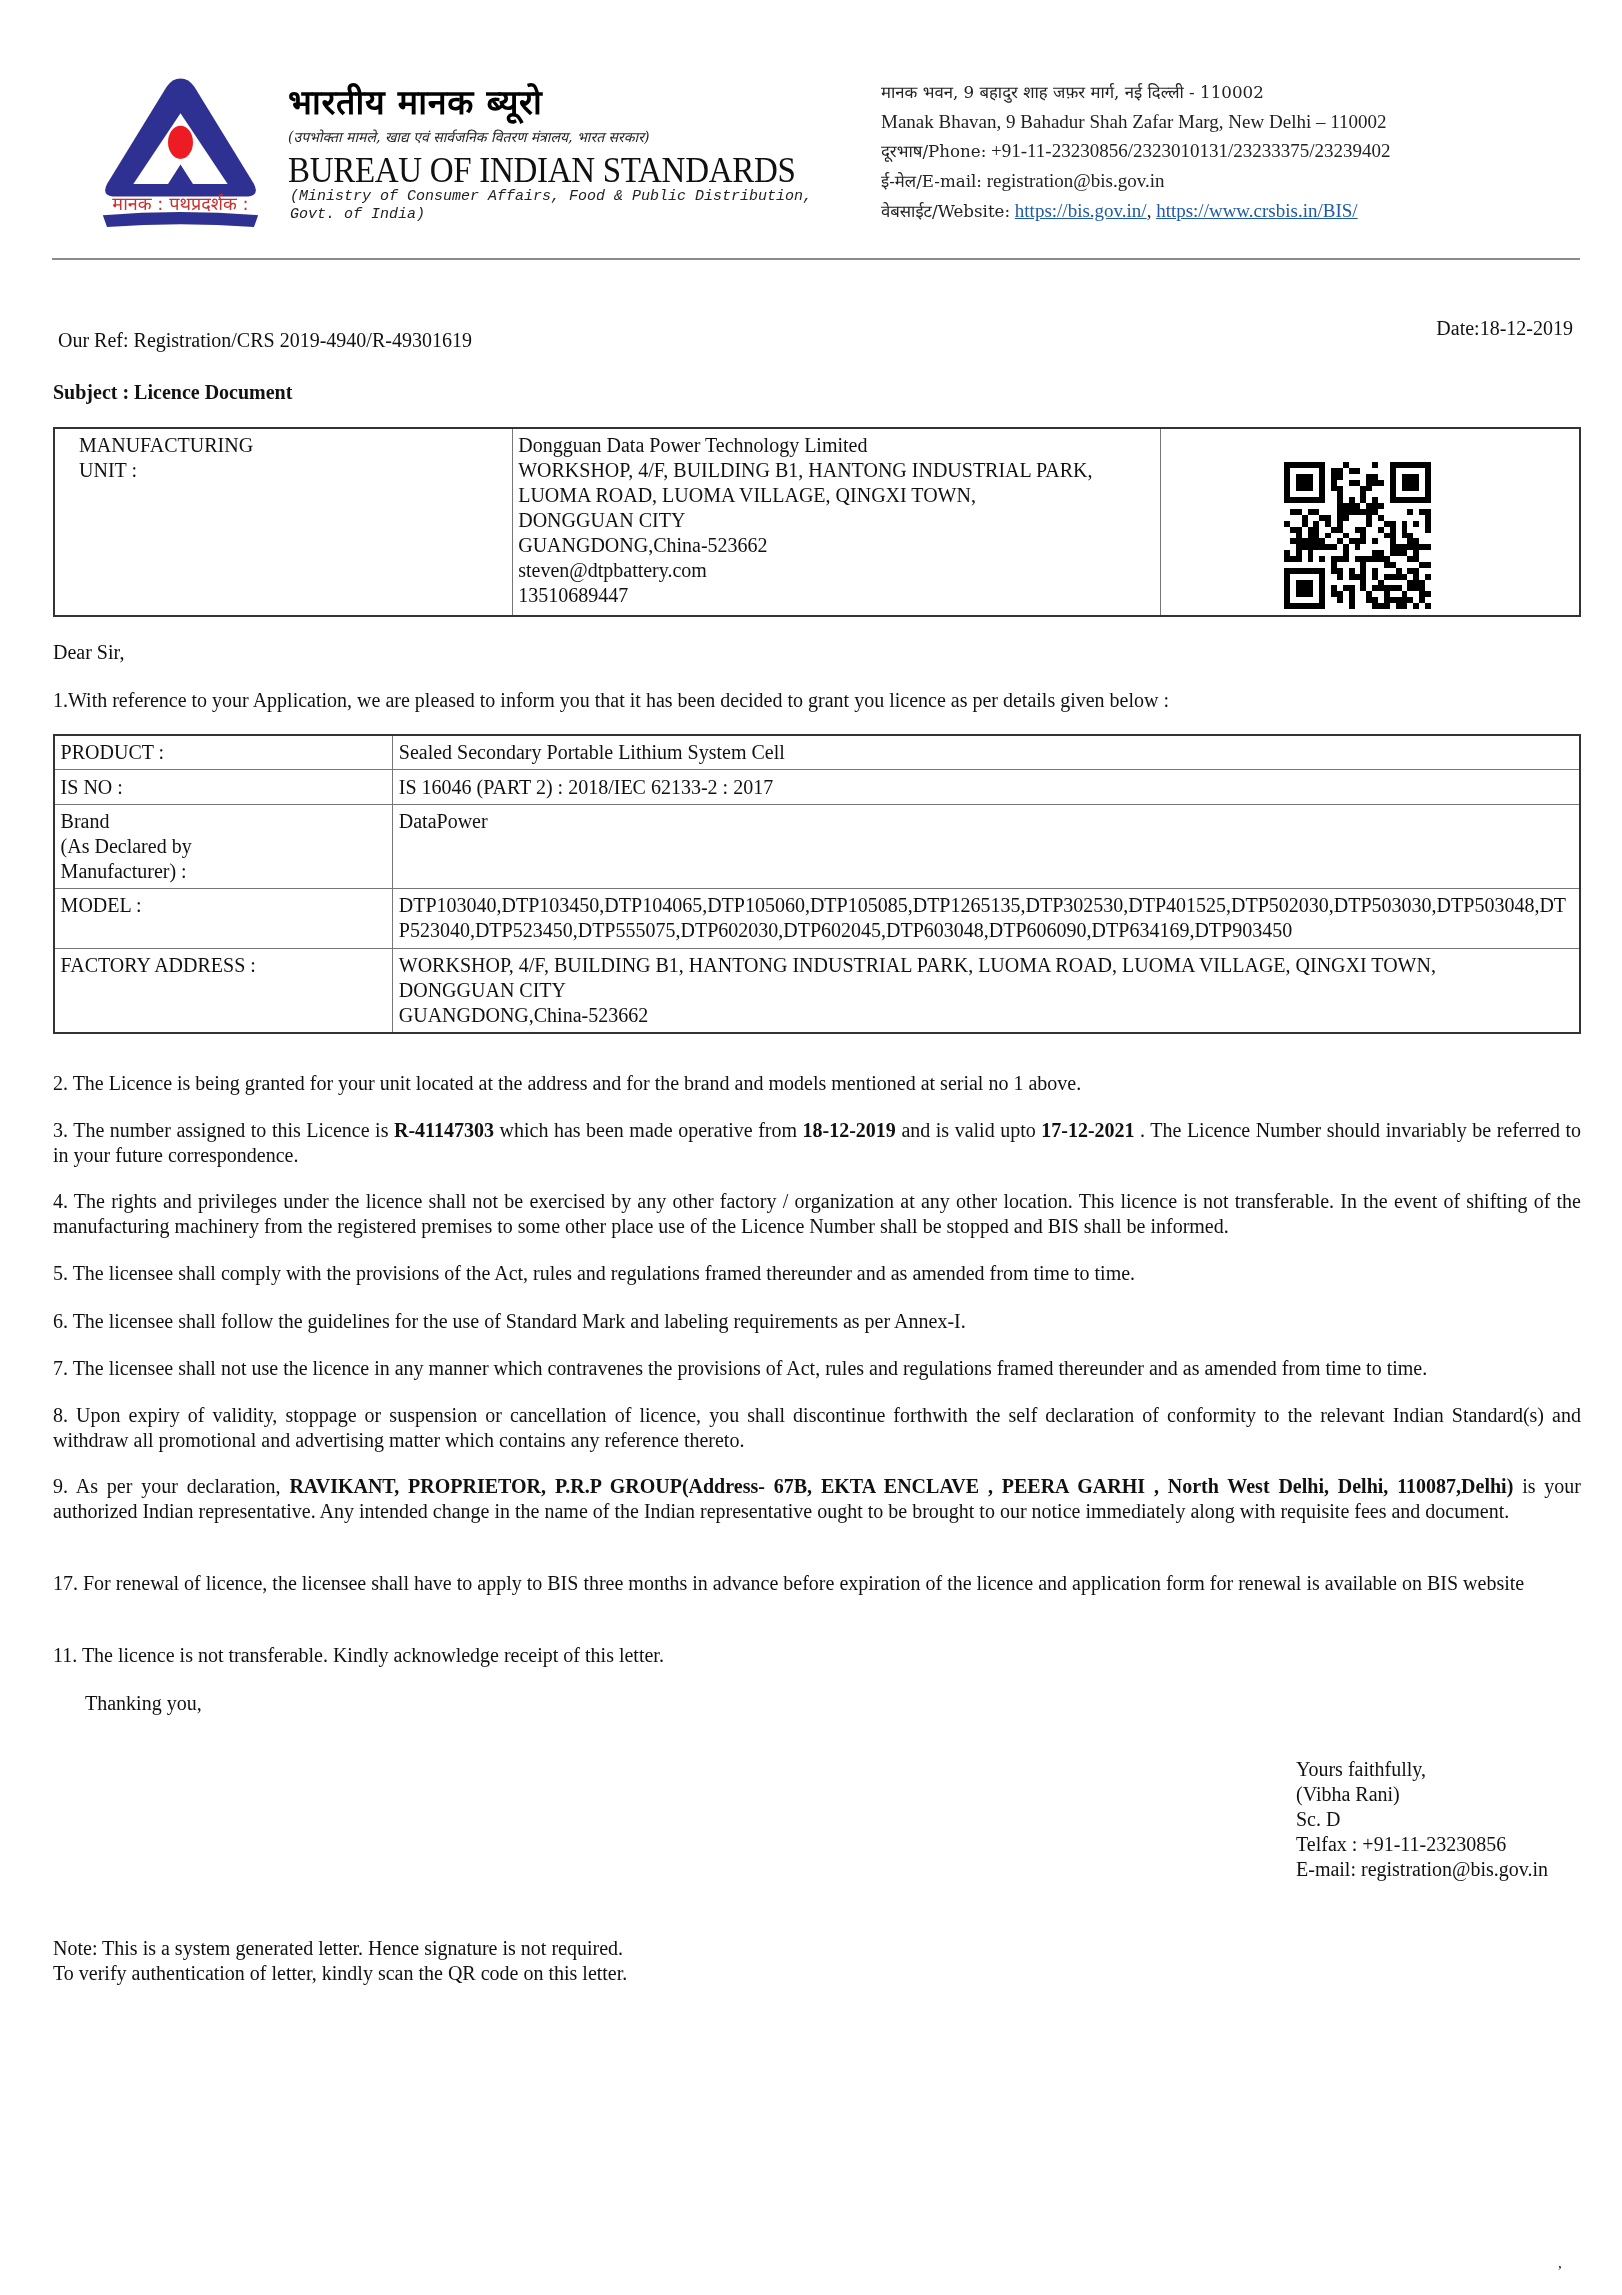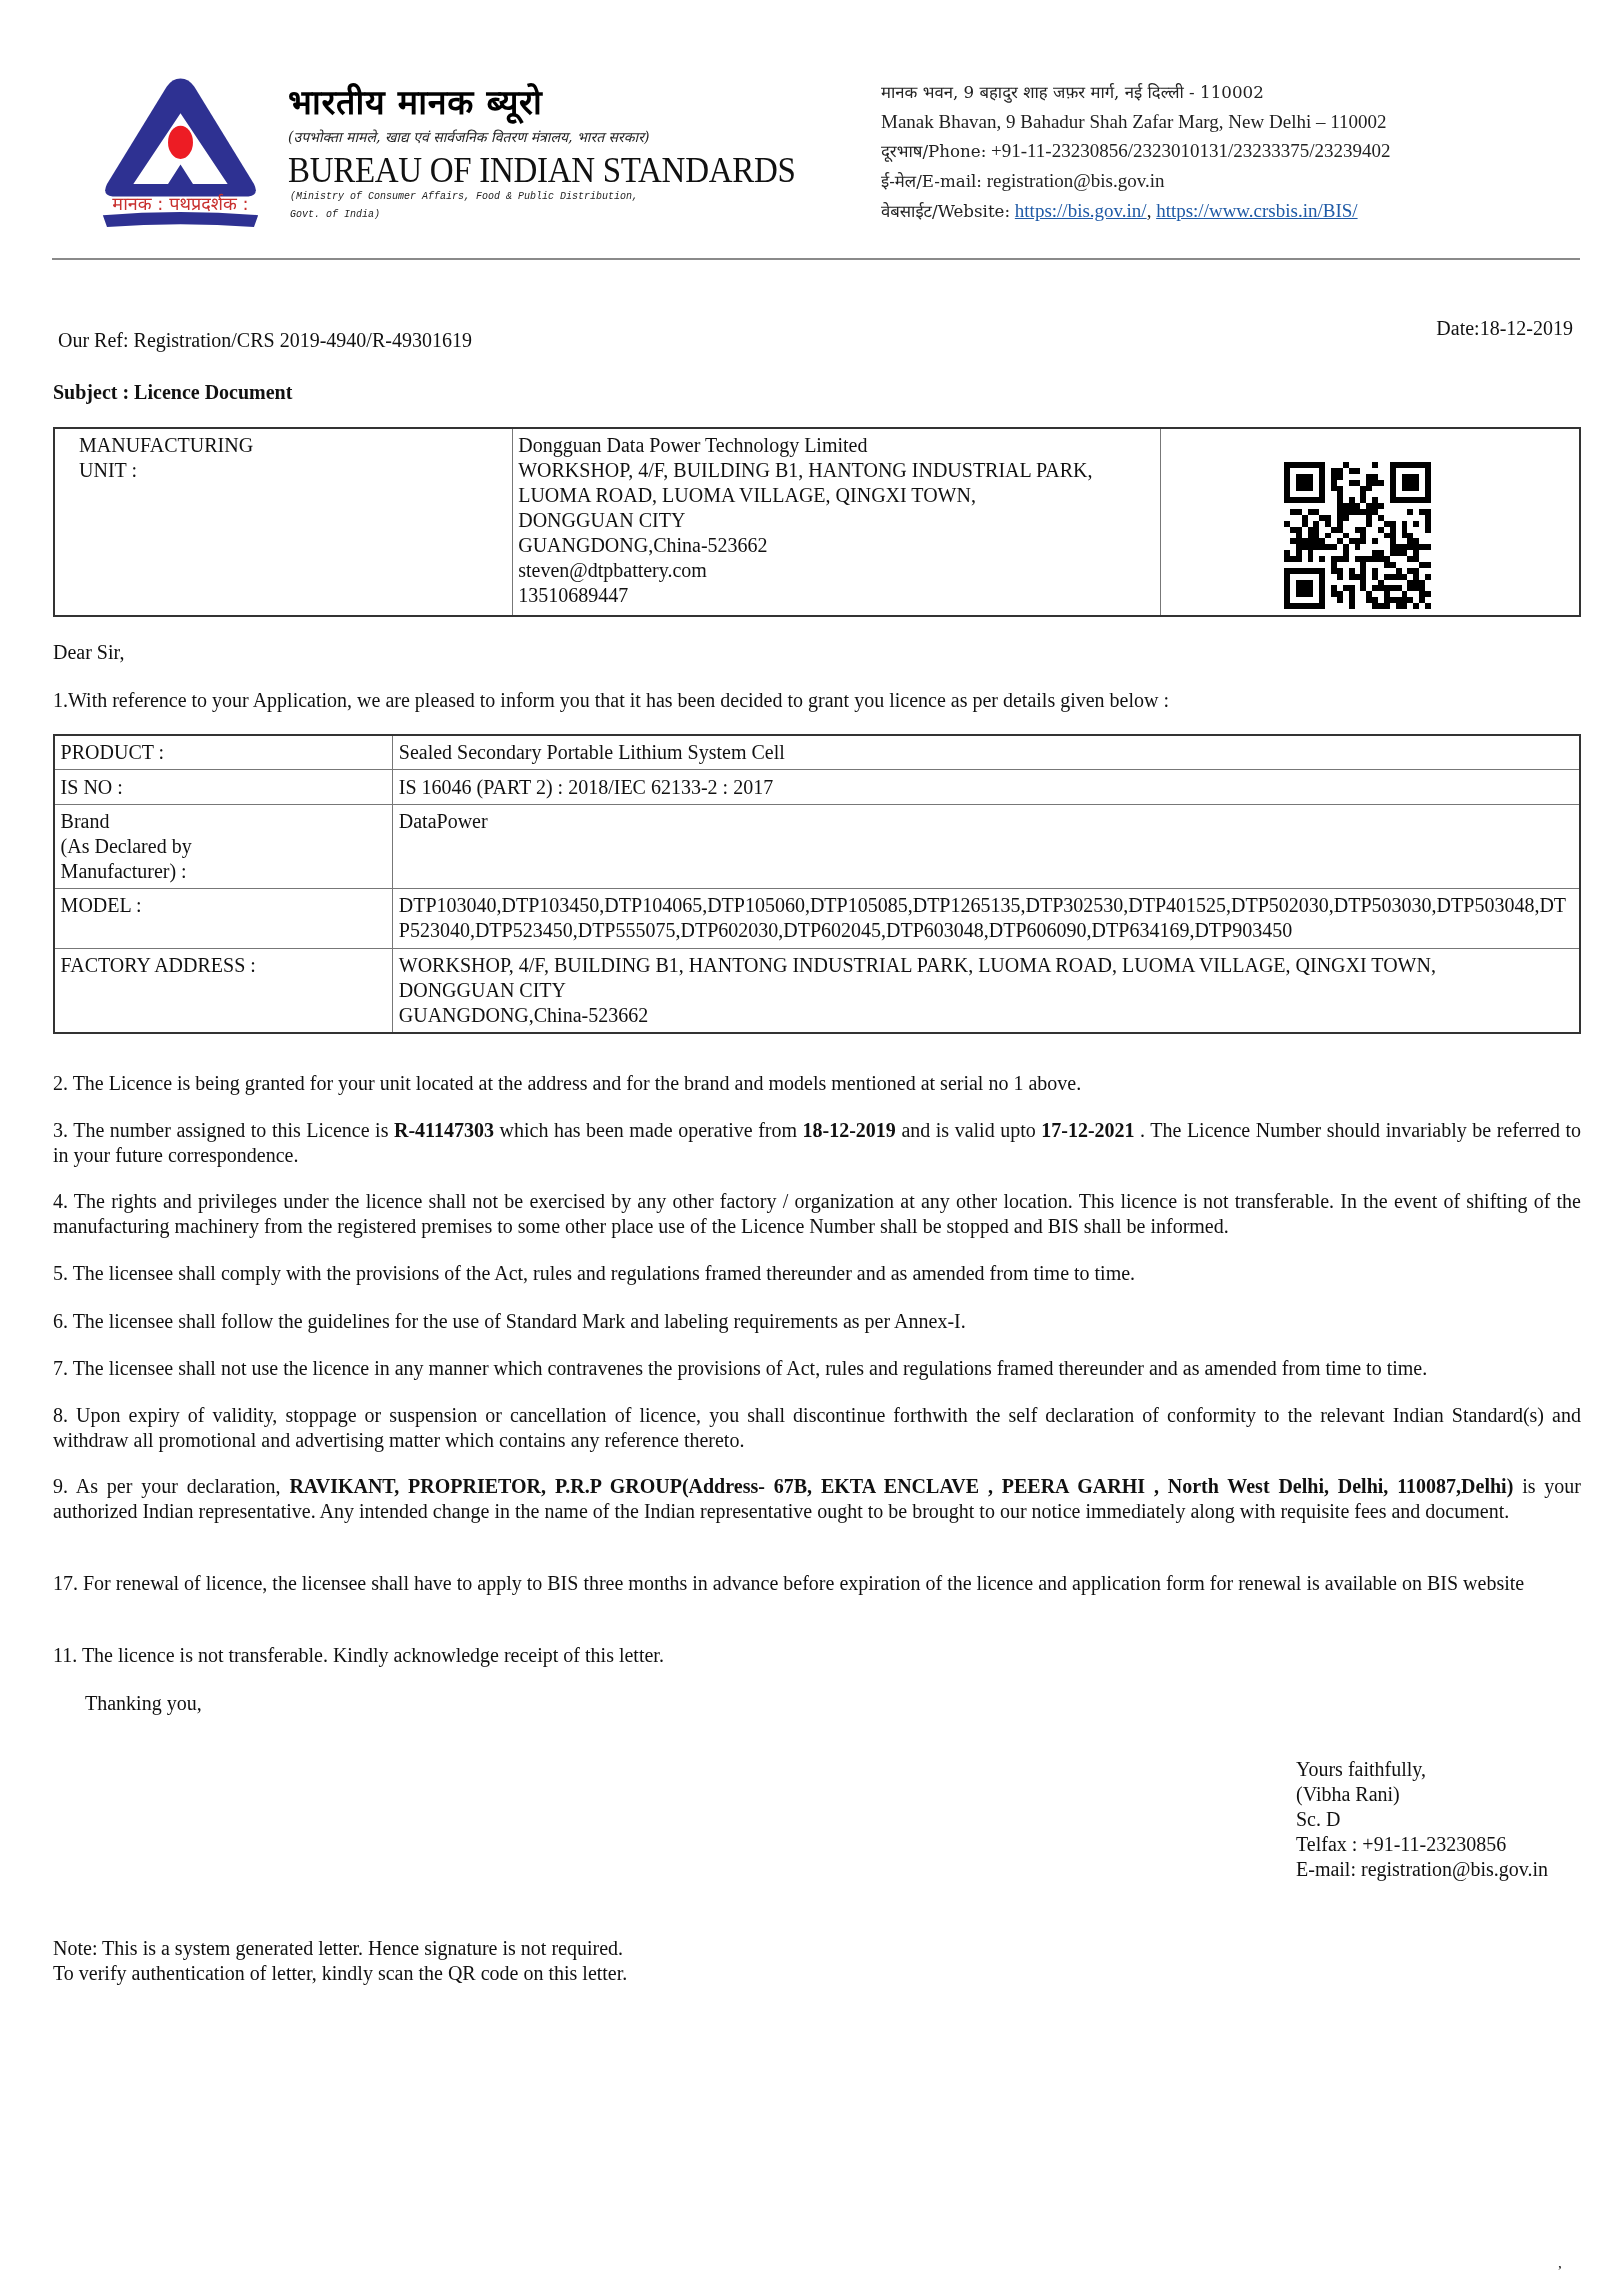--- a/index.html
+++ b/index.html
@@ -3,21 +3,21 @@
 <meta charset="utf-8">
 <style>
   html, body { margin:0; padding:0; background:#ffffff; }
   body { width:1622px; height:2295px; position:relative; overflow:hidden; color:#111; font-family:"Liberation Serif","DejaVu Serif",serif; }
   .abs { position:absolute; }
   
   .logo { left:97px; top:73px; width:167px; height:156px; }
   .hi-title { left:288px; top:78px; font-size:34px; font-weight:bold; font-family:"DejaVu Serif",serif; letter-spacing:0.7px; color:#000000; }
   .hi-sub { left:288px; top:127px; font-size:14px; font-style:italic; font-family:"DejaVu Serif",serif; color:#222; }
   .en-title { left:288px; top:151px; font-size:33px; font-family:"Liberation Serif",serif; letter-spacing:-0.3px; transform:scaleY(1.08); transform-origin:left top; }
-  .en-sub { left:290px; top:188px; font-size:10px; font-style:italic; font-family:"Liberation Mono","DejaVu Sans Mono",monospace; line-height:18px; color:#222; }
+  .en-sub { left:290px; top:188px; font-size:15px; font-style:italic; font-family:"Liberation Mono","DejaVu Sans Mono",monospace; line-height:18px; color:#222; }
   .contact { left:881px; top:78px; font-size:19px; line-height:29px; font-family:"Liberation Serif",serif; color:#222; }
   .contact .hi-line { font-family:"DejaVu Serif",serif; font-size:16.7px; }
   .contact a { color:#1f5aa6; text-decoration:underline; }
   .rule { left:52px; top:258px; width:1528px; height:2.1px; background:#8a8a8a; }
 
   .t { font-size:20px; line-height:25px; font-family:"Liberation Serif",serif; }
   .ref { left:58px; top:328px; }
   .date { right:49px; top:316px; }
   .subject { left:53px; top:380px; font-weight:bold; }
 

